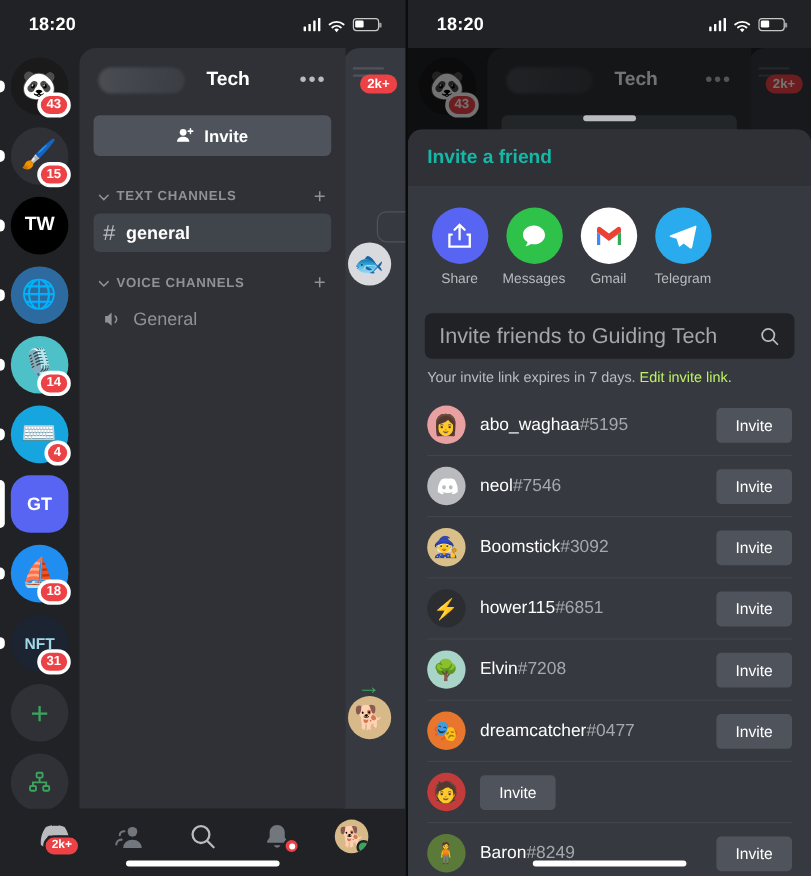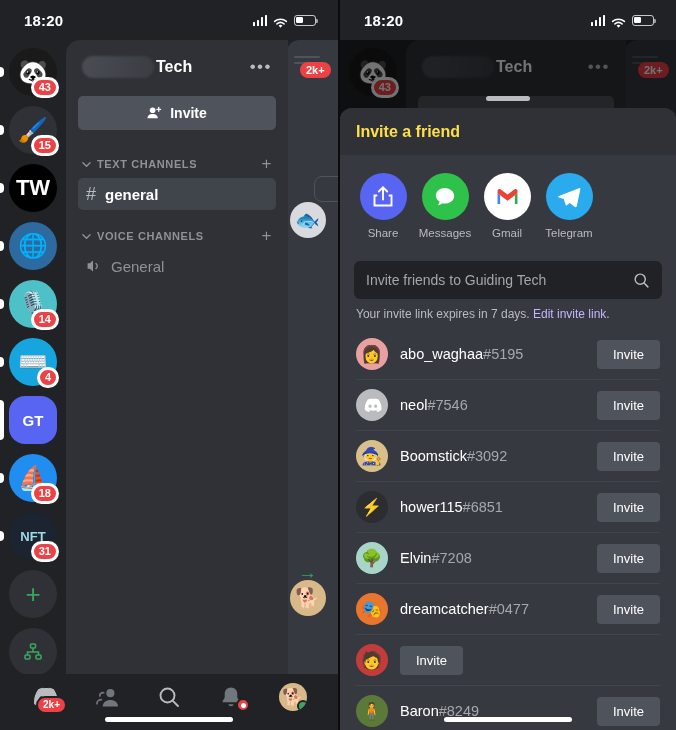--- a/index.html
+++ b/index.html
@@ -85,21 +85,21 @@
 
   
   .drawer {
     position: absolute; left: 66px; top: 40px; right: 50px; bottom: 56px;
     background: #2f3136;
     border-radius: 14px 0 0 0;
     padding: 0 12px;
     z-index: 15;
   }
   .drawer-head {
-    display: flex; align-items: center; gap: 8px;
+    display: flex; align-items: center; gap: 24px;
     height: 54px; padding: 0 4px;
   }
   .redact {
     width: 72px; height: 22px; border-radius: 11px;
     background: linear-gradient(100deg,#4a4d53,#3f4248 65%,#3a3d42);
     filter: blur(1.2px);
   }
   .srv-title { color: #fff; font-size: 16px; font-weight: 700; margin-left: -6px; }
   .dots { margin-left: auto; color: #b9bbbe; font-size: 17px; letter-spacing: 1.5px; }
   .invite-btn {
@@ -195,21 +195,21 @@
     top: 96px; width: 44px; height: 5px; background: #b9bbbe;
     border-radius: 3px; z-index: 36;
   }
   .sheet {
     position: absolute; left: 0; right: 0; top: 108px; bottom: 0;
     background: #36393f; border-radius: 12px 12px 0 0;
     z-index: 35; overflow: hidden;
     display: flex; flex-direction: column;
   }
   .sheet-title {
-    background: #2f3136; color: #fde047;
+    background: #2f3136; color: #14b8a6;
     font-size: 16px; font-weight: 700;
     padding: 15px 16px 14px;
   }
   .share-row {
     display: flex; 
     padding: 14px 14px 10px; gap: 4px;
   }
   .share-item {
     width: 58px; display: flex; flex-direction: column;
     align-items: center; gap: 7px; padding: 4px 0 2px;
@@ -220,27 +220,27 @@
     display: flex; align-items: center; justify-content: center;
   }
   .share-label { color: #b9bbbe; font-size: 11.5px; white-space: nowrap; }
   .searchbox {
     margin: 10px 14px 0; height: 38px; background: #202225;
     border-radius: 6px; display: flex; align-items: center;
     padding: 0 12px; gap: 8px;
   }
   .searchbox input {
     flex: 1; background: transparent; border: 0; outline: 0;
-    color: #dcddde; font-size: 14px; font-family: inherit;
+    color: #dcddde; font-size: 18px; font-family: inherit;
   }
   .searchbox input::placeholder { color: #a3a6aa; }
   .expiry {
     padding: 8px 16px 8px; font-size: 12px; color: #b9bbbe;
   }
-  .expiry a { color: #c4b5fd; text-decoration: none; }
+  .expiry a { color: #bef264; text-decoration: none; }
   .friends { flex: 1; overflow: hidden; padding: 0 16px; }
   .frow {
     display: flex; align-items: center; gap: 12px;
     height: 51px; border-bottom: 1px solid #40444b;
   }
   .favatar {
     width: 32px; height: 32px; border-radius: 50%; flex: none;
     overflow: hidden; display: flex; align-items: center;
     justify-content: center; font-size: 17px;
   }
@@ -292,21 +292,21 @@
       <div class="srv-wrap">
         <span class="pill"></span>
         <div class="srv" style="background:#2f3136">
             <span class="em">🖌️</span>
           </div>
         <span class="badge">15</span>
       </div>
       <div class="srv-wrap">
         <span class="pill"></span>
         <div class="srv" style="background:#000">
-          <span style="font-size:22px;font-weight:700">TW</span>
+          <span style="font-size:16px;font-weight:700">TW</span>
         </div>
       </div>
       <div class="srv-wrap">
         <span class="pill"></span>
         <div class="srv" style="background:#2d6a9f">
             <span class="em">🌐</span>
           </div>
       </div>
       <div class="srv-wrap">
         <span class="pill"></span>

